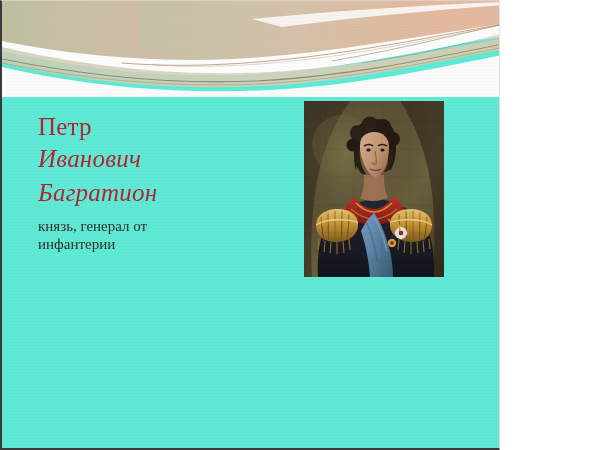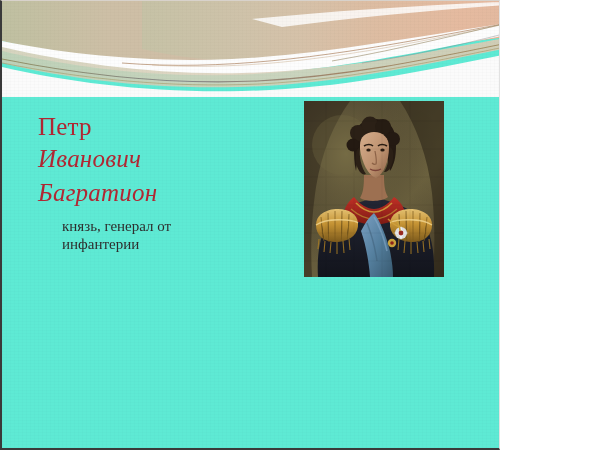--- a/index.html
+++ b/index.html
@@ -76,21 +76,20 @@
   }
   .dates-line .paren-close {
     font-size: 18px;
   }
   .subtitle {
     color: #2e2e2e;
     font-size: 15px;
     line-height: 18px;
     margin-top: 7px;
     width: 160px;
-    margin-left: 24px;
   }
 
   
   .portrait {
     position: absolute;
     left: 302px;
     top: 100px;
     width: 140px;
     height: 176px;
     z-index: 4;

